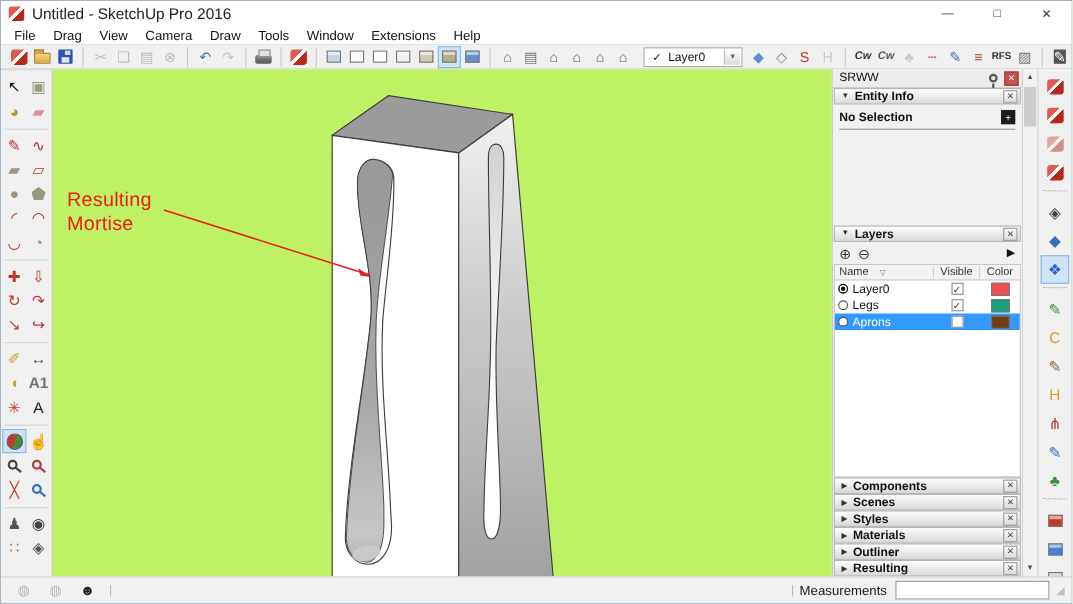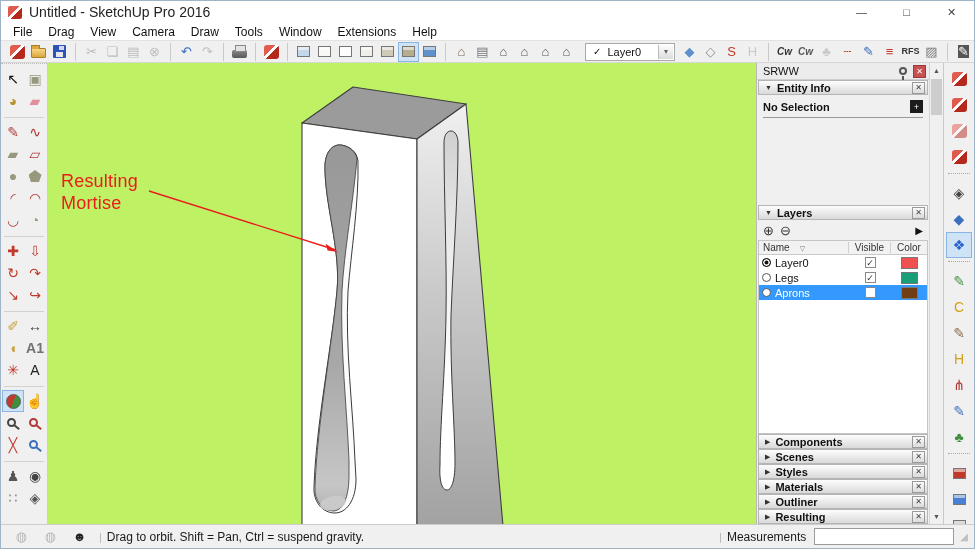--- a/index.html
+++ b/index.html
@@ -633,21 +633,20 @@
           <span style="color: rgb(181, 181, 181);">◍</span>
         </span>
         <span class="sb-icon">
           <span style="color: rgb(181, 181, 181);">◍</span>
         </span>
         <span class="sb-icon">
           <span style="color: rgb(34, 34, 34);">☻</span>
         </span>
     </div>
     <span class="sb-pipe">|</span>
-    <span class="sb-hint">Drag to orbit. Shift = Pan, Ctrl = suspend gravity.</span>
     <div class="sb-right">
       <span class="sb-pipe">|</span>
       <span class="sb-label">Measurements</span>
       <input class="sb-input" value="" style="">
       <span class="sb-grip">◢</span>
     </div>
   </div>
 
 </div>
 

